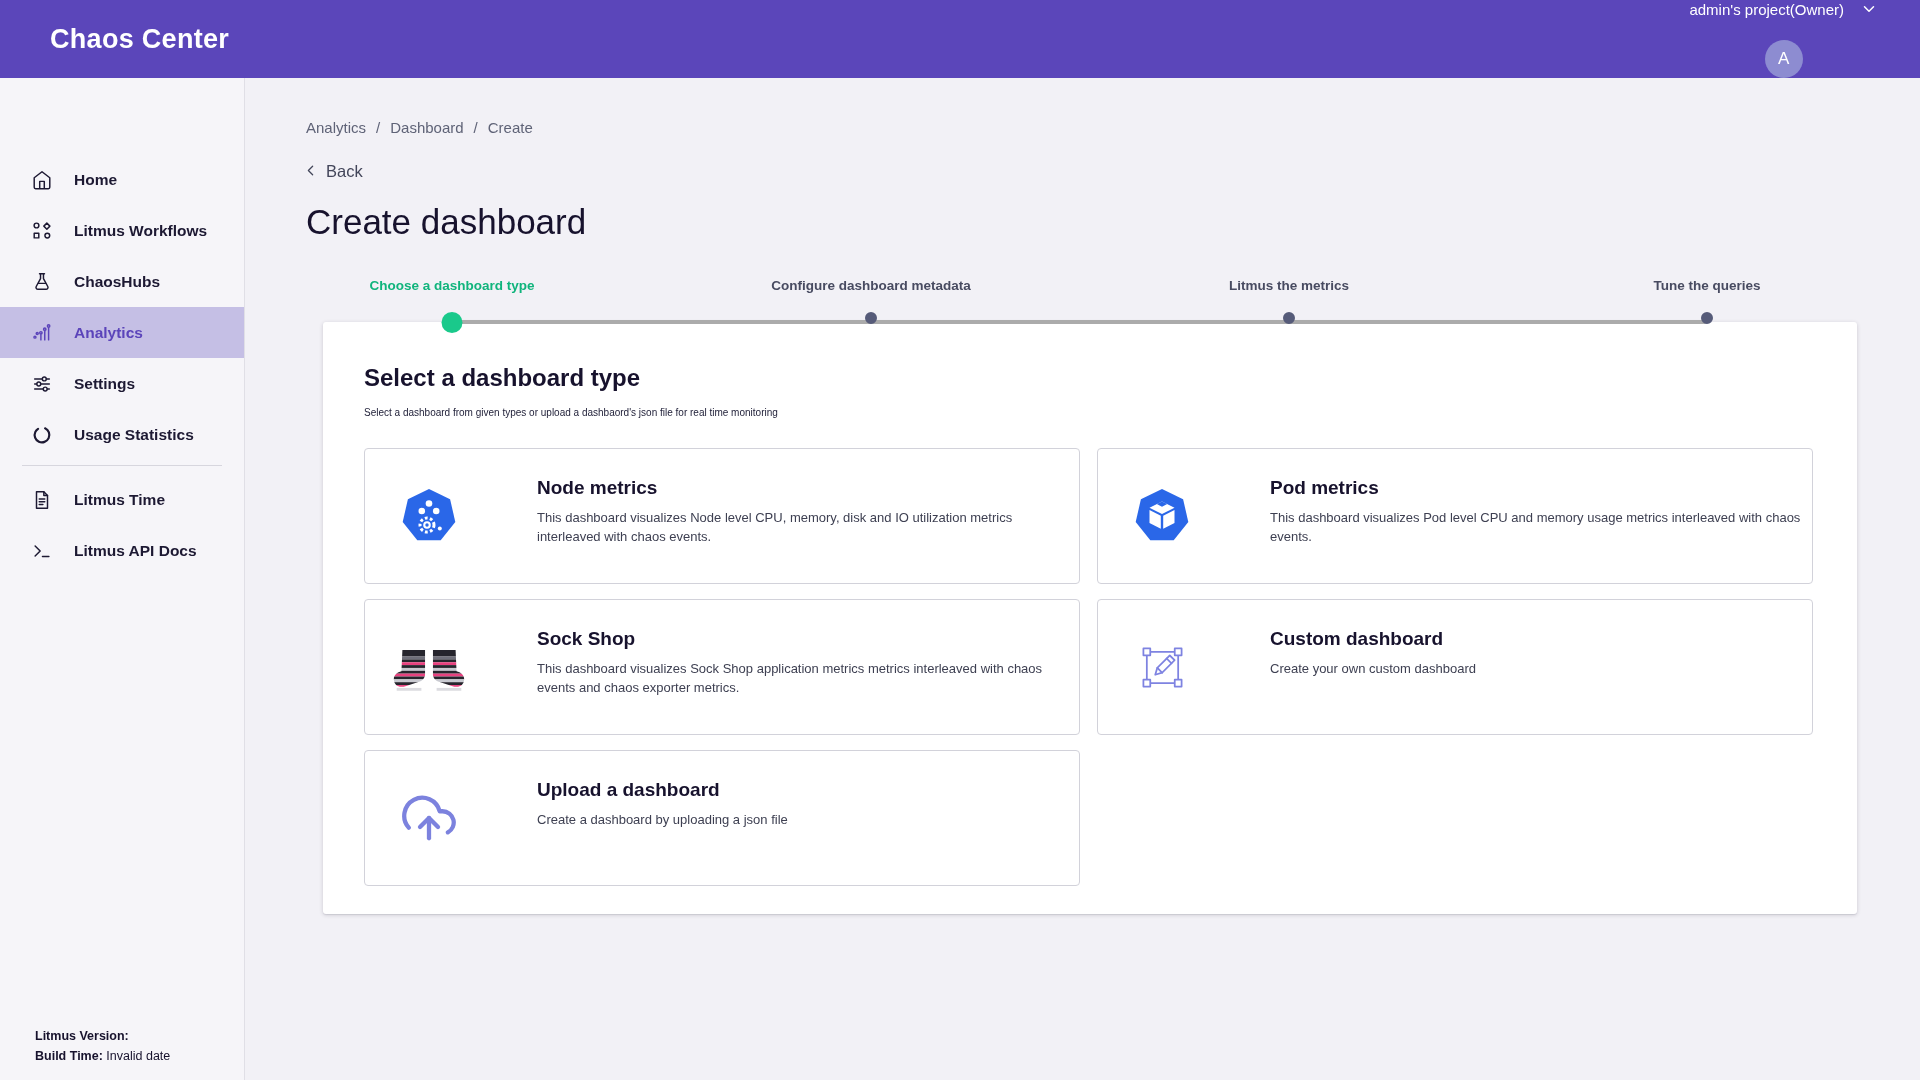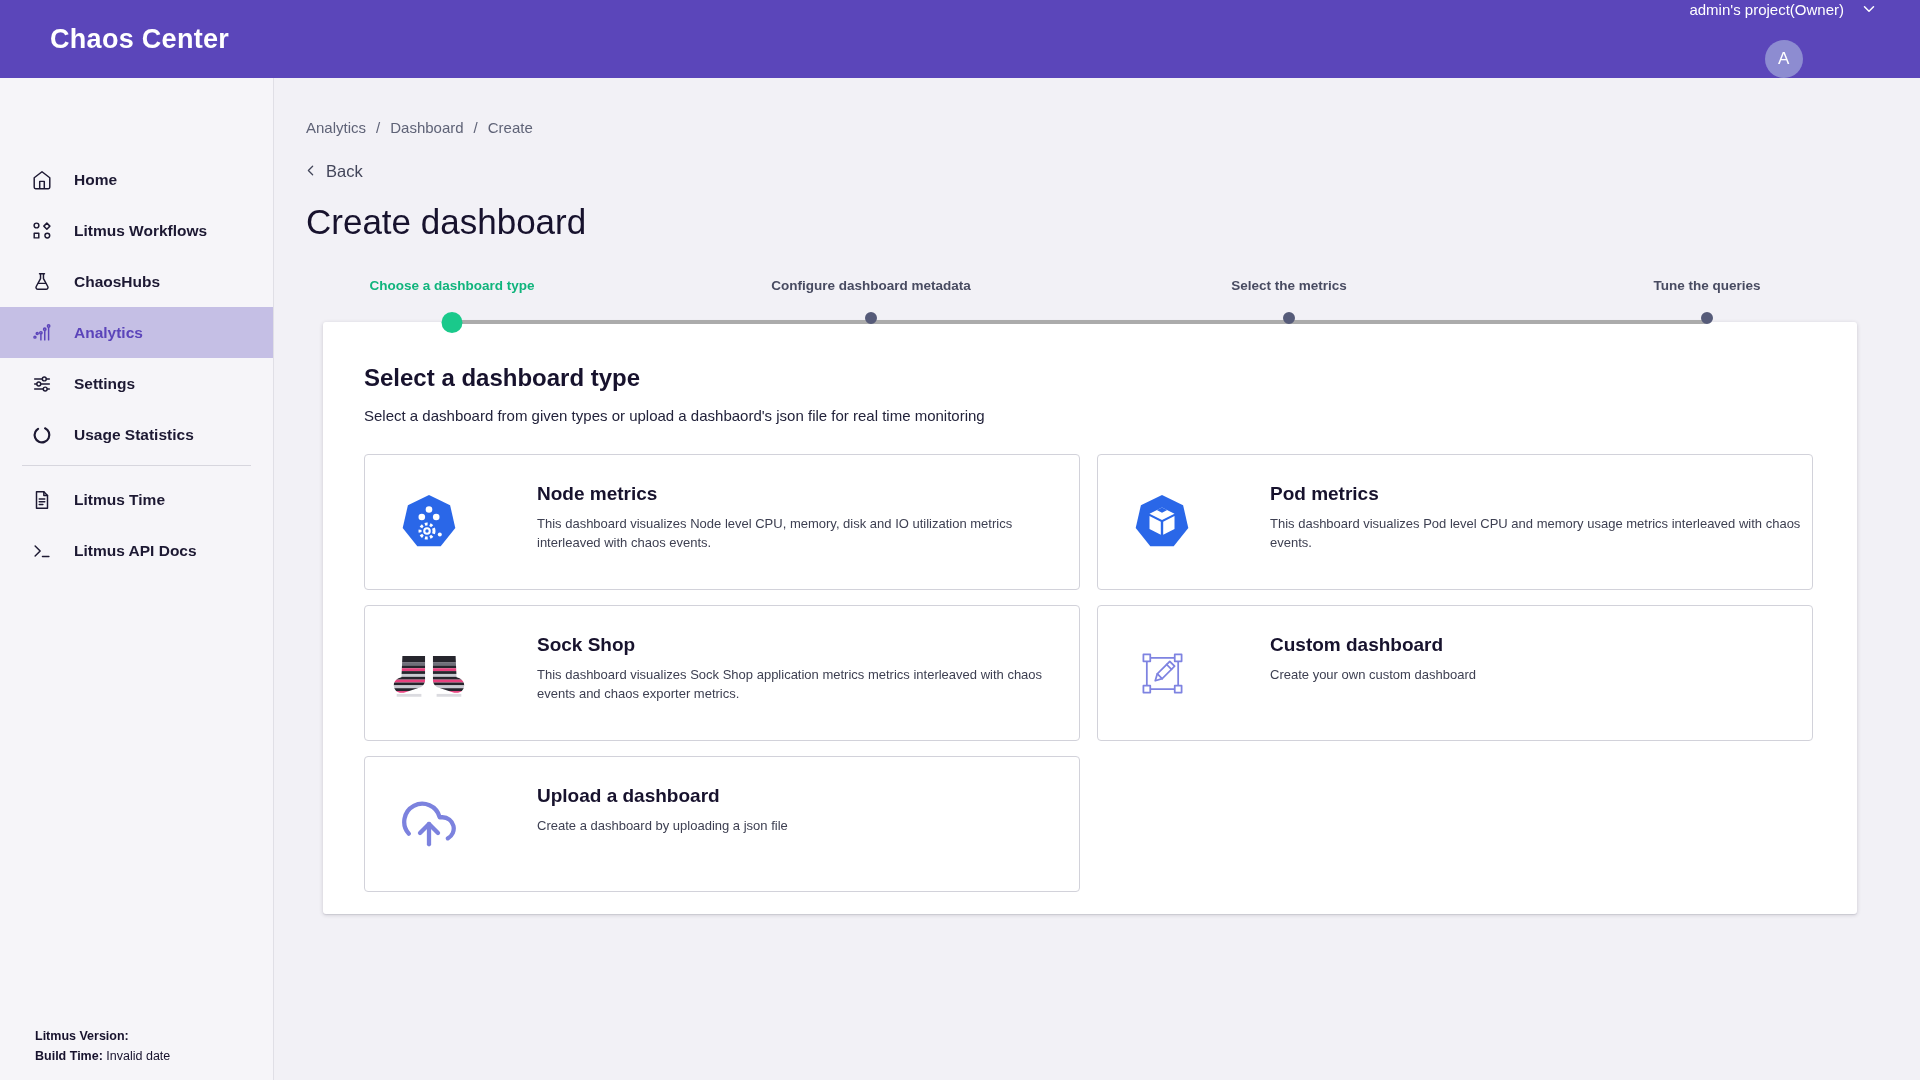--- a/index.html
+++ b/index.html
@@ -21,21 +21,21 @@
   .header-right { display:flex; align-items:center; gap:22px;flex-direction:column; }
   .project-selector { display:flex; align-items:center; gap:16px; color:#FFFFFF; font-size:15px; cursor:pointer; }
   .chev-down { width:18px; height:18px; stroke:#FFFFFF; fill:none; stroke-width:2; stroke-linecap:round; stroke-linejoin:round; }
   .avatar {
     width:38px; height:38px; border-radius:50%;
     background:#8D8CD1; color:#FFFFFF; font-size:17px;
     display:flex; align-items:center; justify-content:center; cursor:pointer;
   }
   
   .sidebar {
-    position:absolute; top:78px; left:0; bottom:0; width:274px;
+    position:absolute; top:78px; left:0; bottom:0; width:245px;
     background:#F6F5F9; border-right:1px solid #E0DFE6;
     padding-top:76px; z-index:10;
   }
   .side-item {
     height:51px; display:flex; align-items:center;
     padding-left:31px; gap:21px;
     font-size:15.5px; font-weight:600; color:#1D1933; cursor:pointer;
     white-space:nowrap;
   }
   .side-item svg { width:22px; height:22px; stroke:#1D1933; fill:none; stroke-width:1.6; stroke-linecap:round; stroke-linejoin:round; flex:0 0 auto; }
@@ -62,21 +62,21 @@
   .step-dot.active { width:21px; height:21px; background:#1AC98B; }
   .step-dot.pending { width:8px; height:8px; background:#FFFFFF; border:6.5px solid #565B79; }
   
   .panel {
     position:absolute; left:77px; top:244px; width:1534px; height:592px;
     background:#FFFFFF; border-radius:3px;
     box-shadow:0 1px 4px rgba(18,10,40,.16), 0 1px 1px rgba(18,10,40,.08);
     padding:42px 44px 0 41px; z-index:3;
   }
   .panel-heading { font-size:24px; font-weight:bold; color:#17122D; }
-  .panel-sub { font-size:15px; color:#23233B; margin-top:15px; }
+  .panel-sub { font-size:10px; color:#23233B; margin-top:15px; }
   .cards-grid { margin-top:30px; display:grid; grid-template-columns:716px 716px; gap:15px 17px; }
   .type-card {
     height:136px; background:#FFFFFF; border:1px solid #D2D2DA; border-radius:4px;
     display:flex; cursor:pointer;
   }
   .type-card .icon-wrap { width:80px; margin-left:24px; display:flex; align-items:center; justify-content:center; flex:0 0 auto; }
   .type-card .text { margin-left:68px; padding-top:28px; width:545px; }
   .type-card .card-title { font-size:19px; font-weight:600; color:#17122D; margin-bottom:10px; }
   .type-card .card-desc { font-size:13px; color:#3E4052; line-height:1.45; }
 </style>
@@ -206,21 +206,21 @@
     <svg viewBox="0 0 24 24">
         <polyline points="15 18 9 12 15 6"></polyline>
       </svg>
     <span>Back</span>
   </div>
 
   <div class="page-title">Create dashboard</div>
 
   <div class="step-label active" style="left:206px">Choose a dashboard type</div>
   <div class="step-label" style="left:625px">Configure dashboard metadata</div>
-  <div class="step-label" style="left:1043px">Select the metrics</div>
+  <div class="step-label" style="left:1043px">Litmus the metrics</div>
   <div class="step-label" style="left:1461px">Tune the queries</div>
   <div class="step-line"></div>
   <div class="step-dot active" style="left:206px"></div>
   <div class="step-dot pending" style="left:625px"></div>
   <div class="step-dot pending" style="left:1043px"></div>
   <div class="step-dot pending" style="left:1461px"></div>
 
   <div class="panel">
     <div class="panel-heading">Select a dashboard type</div>
     <div class="panel-sub">Select a dashboard from given types or upload a dashbaord's json file for real time monitoring</div>

